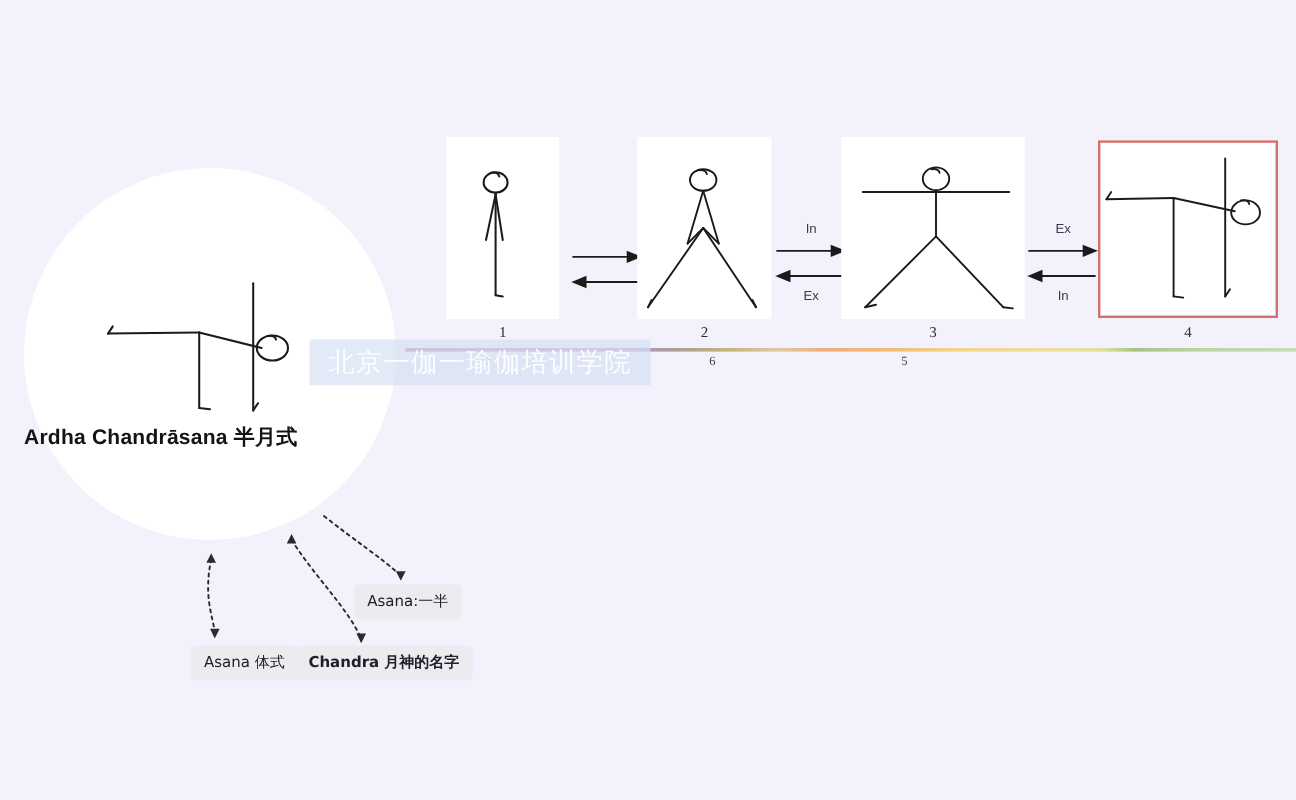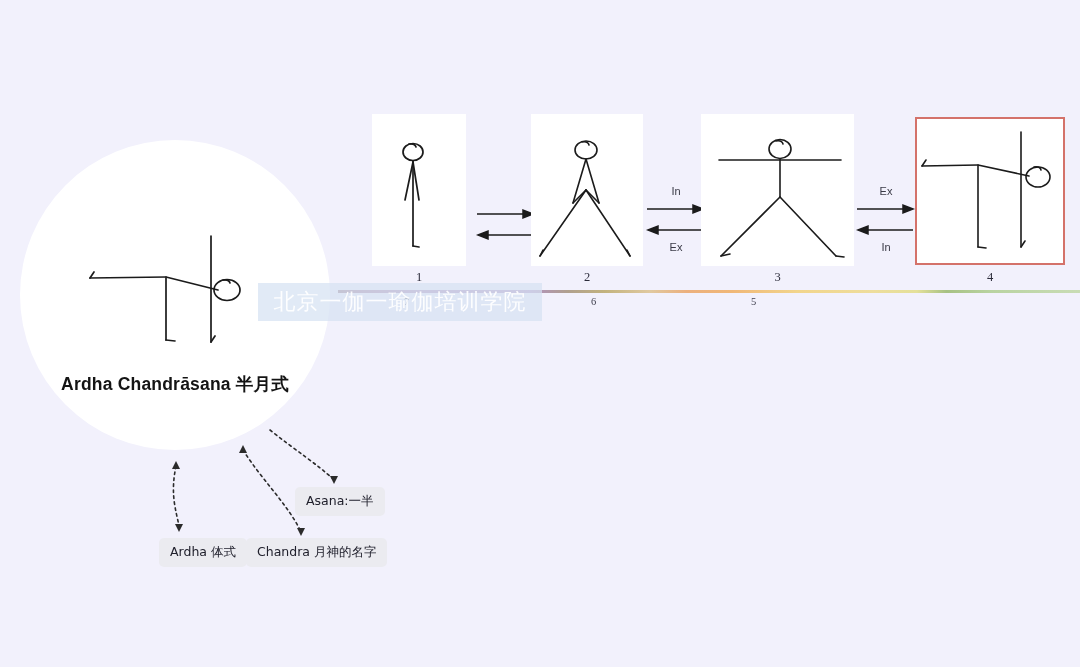--- a/index.html
+++ b/index.html
@@ -35,23 +35,22 @@
   .hero-figure {
     position: absolute;
     left: 78px;
     top: 232px;
     width: 190px;
     height: 125px;
   }
   .hero-title {
     position: absolute;
     left: 20px;
-    top: 372px;
+    top: 352px;
     width: 310px;
-    text-align: center;
     font-size: 17.5px;
     font-weight: bold;
     color: #141414;
     letter-spacing: 0.2px;
     white-space: nowrap;
   }
 
   
   .panel {
     position: absolute;
@@ -323,17 +322,17 @@
 
       <polygon points="176,461 172,469 180,469"></polygon>
       <polygon points="243,445 239,453 247,453"></polygon>
 
       <polygon points="179,532 175,524 183,524"></polygon>
       <polygon points="301,536 297,528 305,528"></polygon>
       <polygon points="334,484 330,476 338,476"></polygon>
     </g>
   </svg>
 
-  <div class="chip" style="left:159px; top:538px;">Ardha 体式</div>
-  <div class="chip" style="left:246px; top:538px;">Chandra 月神的名字</div>
+  <div class="chip" style="left:159px; top:538px;">Asana 体式</div>
+  <div class="chip" style="left:246px; top:538px;font-weight:bold;">Chandra 月神的名字</div>
   <div class="chip" style="left:295px; top:487px;">Asana:一半</div>
 
 </div>
 
 </body></html>

